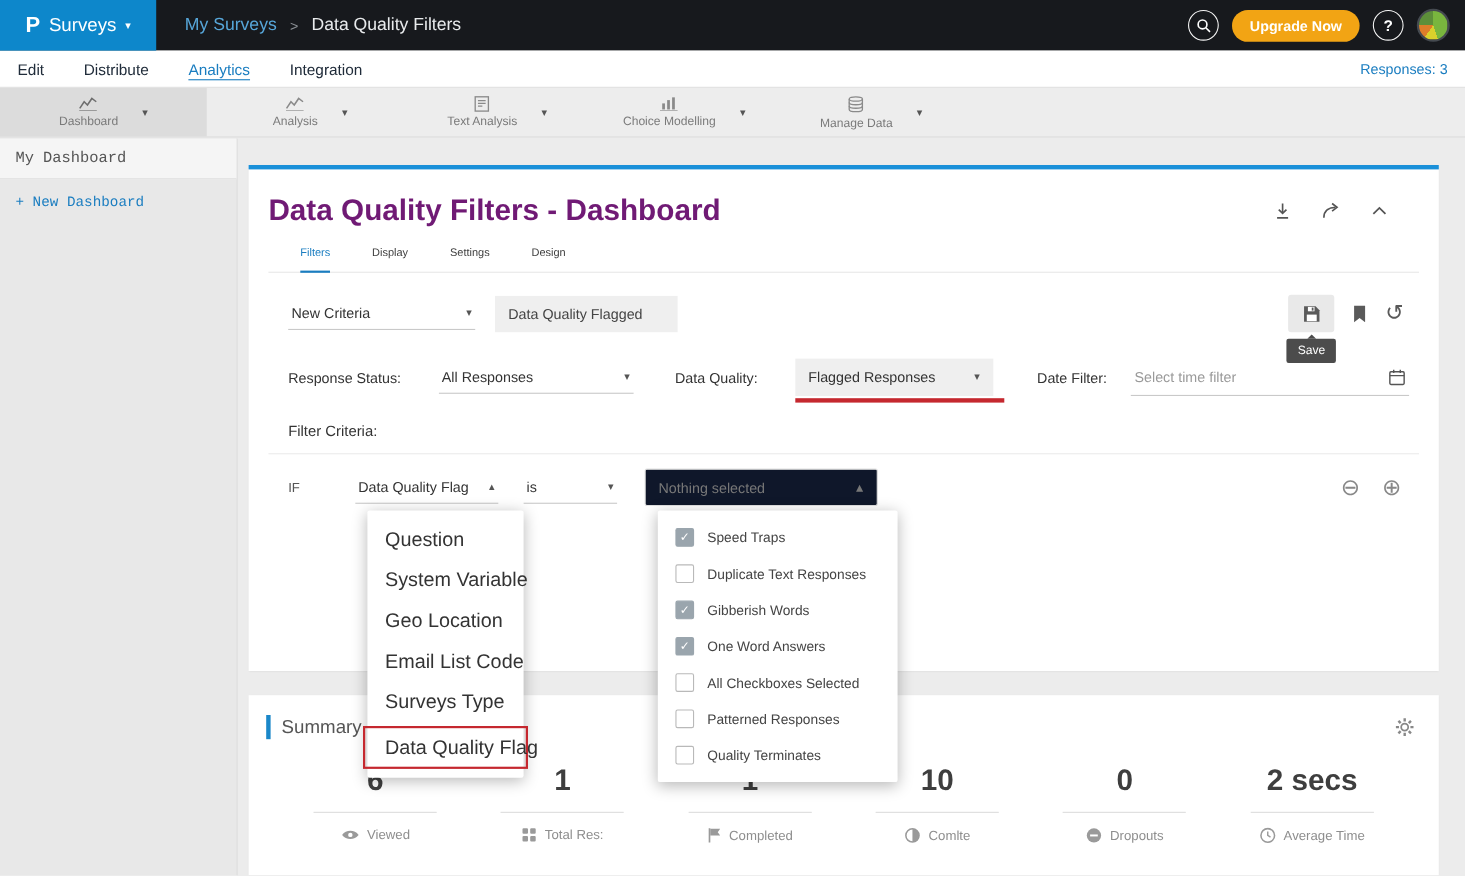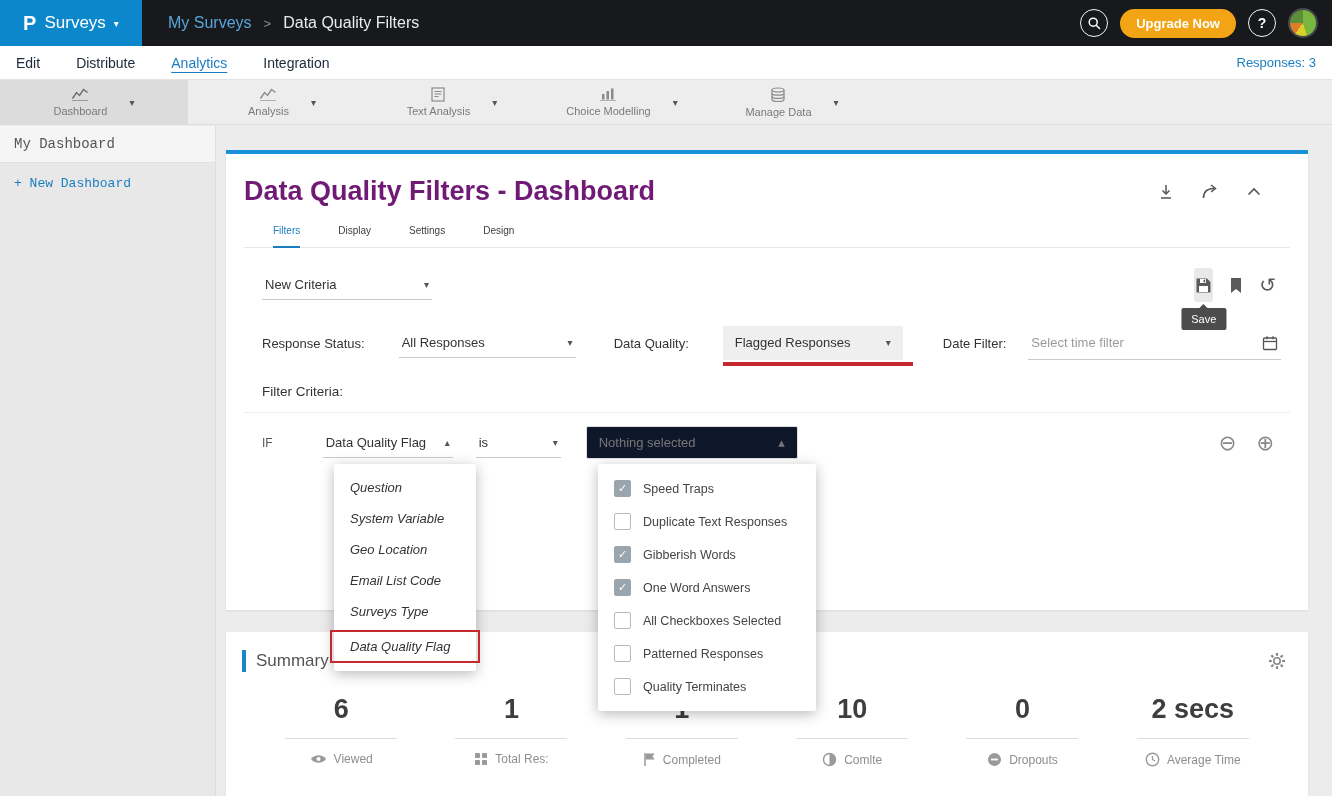--- a/index.html
+++ b/index.html
@@ -61,42 +61,42 @@
   .label { font-size:13px; color:#333; white-space:nowrap; }
 
   .sel { display:inline-flex; align-items:center; justify-content:space-between; border-bottom:1px solid #c9c9c9; padding:7px 3px; font-size:13px; color:#333; cursor:pointer; }
   .sel .caret { font-size:10px; color:#555; margin-left:8px; }
   .sel-gray { background:#efefef; border-bottom:1px solid transparent; padding:9px 12px; position:relative; }
   .red-underline::after { content:""; position:absolute; left:0; right:-10px; bottom:-7px; height:4px; background:#c5282f; }
 
   .criteria-input { margin-left:18px; background:#efefef; border:none; outline:none; padding:9px 12px; font-size:13px; color:#444; width:166px; }
 
   .action-icons { margin-left:auto; display:flex; align-items:center; gap:16px; padding-right:14px; }
-  .save-btn { width:19px; height:34px; background:#e9e9e9; border-radius:3px; display:flex; align-items:center; justify-content:center; cursor:pointer; position:relative; }
+  .save-btn { width:42px; height:34px; background:#e9e9e9; border-radius:3px; display:flex; align-items:center; justify-content:center; cursor:pointer; position:relative; }
   .tooltip { position:absolute; top:40px; left:50%; transform:translateX(-50%); background:#4c4c4c; color:#fff; font-size:11px; padding:5px 10px; border-radius:2px; white-space:nowrap; }
   .tooltip::before { content:""; position:absolute; top:-4px; left:50%; transform:translateX(-50%); border-left:4px solid transparent; border-right:4px solid transparent; border-bottom:4px solid #4c4c4c; }
   .icon-plain { cursor:pointer; display:flex; }
   .reset-glyph { font-size:20px; color:#5a5a5a; line-height:1; cursor:pointer; }
 
   .date-input { margin-left:22px; display:flex; align-items:center; justify-content:space-between; width:253px; border-bottom:1px solid #c9c9c9; padding:8px 3px; font-size:13px; color:#9a9a9a; cursor:pointer; }
 
   .filter-criteria { margin:24px 0 0 18px; font-size:13.5px; color:#333; }
   .divider { margin-top:13px; border-bottom:1px solid #ececec; }
 
   .row4 { margin-top:13px; }
   .if-label { font-size:12px; color:#555; }
   .msel { margin-left:25px; width:212px; background:#0f172a; border:1px solid #e0e0e0; border-radius:2px; padding:8px 12px; font-size:13px; color:#777; display:flex; align-items:center; justify-content:space-between; cursor:pointer; }
   .pm-icons { margin-left:auto; display:flex; align-items:center; gap:20px; padding-right:16px; }
   .pm { font-size:21px; color:#888; cursor:pointer; line-height:1; }
 
   
   .panel { position:absolute; background:#fff; box-shadow:0 3px 14px rgba(0,0,0,0.28); border-radius:2px; padding:8px 0; z-index:30; }
   .panel-fields { left:108px; top:310px; width:142px; }
   .panel-flags  { left:372px; top:310px; width:218px; }
-  .opt { padding:8px 16px; font-size:13px; color:#333; cursor:pointer; white-space:nowrap;font-style:italic; }
+  .opt { padding:8px 16px; font-size:18px; color:#333; cursor:pointer; white-space:nowrap; }
   .opt.highlighted { border:2px solid #c5282f; margin:3px -4px 0; padding:7px 18px; }
   .flag-opt { display:flex; align-items:center; gap:12px; padding:8px 16px; font-size:12.5px; color:#444; cursor:pointer; white-space:nowrap; }
   .cbx { width:17px; height:17px; border:1px solid #b9b9b9; border-radius:2px; background:#fff; display:flex; align-items:center; justify-content:center; flex:none; cursor:pointer; }
   .cbx .mark { display:none; color:#fff; font-size:11px; font-weight:bold; }
   .cbx.checked { background:#9aa5ad; border-color:#9aa5ad; }
   .cbx.checked .mark { display:block; }
 
   
   .card2 { background:#fff; box-shadow:0 1px 2px rgba(0,0,0,0.08); margin-top:22px; height:200px; }
   .summary-header { display:flex; align-items:center; padding:18px 22px 0 16px; }
@@ -242,20 +242,21 @@
           <span class="tab">Display</span>
           <span class="tab">Settings</span>
           <span class="tab">Design</span>
         </div>
 
         <div class="row row1">
           <span class="sel" style="width:170px">
             <span>New Criteria</span>
             <span class="caret">▾</span>
           </span>
+          <input class="criteria-input" type="text" value="Data Quality Flagged" style="">
           <div class="action-icons">
             <span class="save-btn">
               <svg width="17" height="17" viewBox="0 0 17 17">
                   <path d="M1.5 1.5 h10.5 l3.5 3.5 v10.5 h-14 z" fill="#5a5a5a"></path>
                   <rect x="5" y="2" width="6" height="4" fill="#fff"></rect>
                   <rect x="8.5" y="2.6" width="1.6" height="2.8" fill="#5a5a5a"></rect>
                   <rect x="4" y="9" width="9" height="6" fill="#fff"></rect>
                 </svg>
               <span class="tooltip">Save</span>
             </span>

